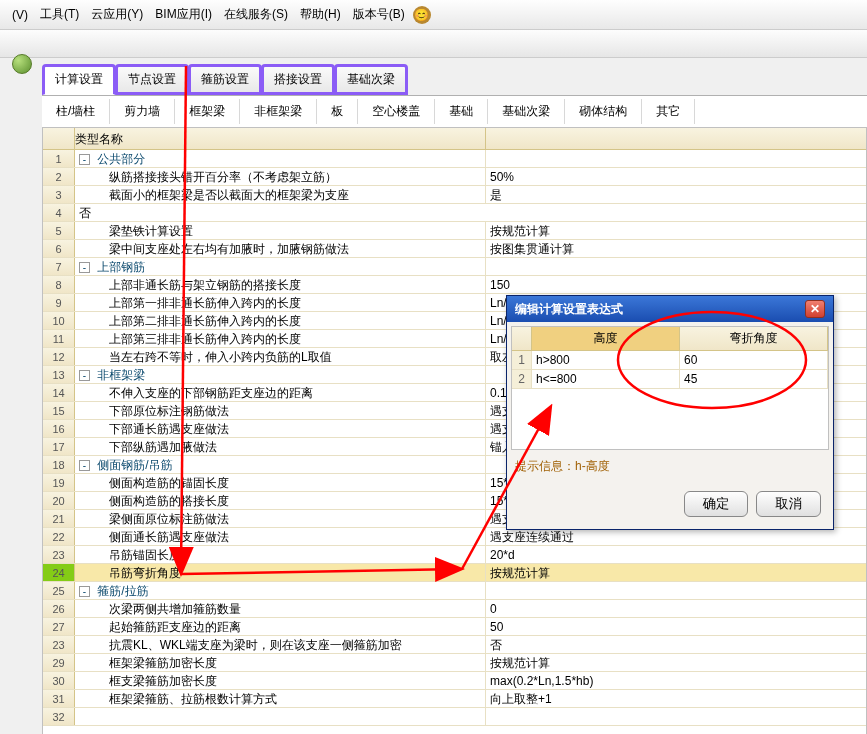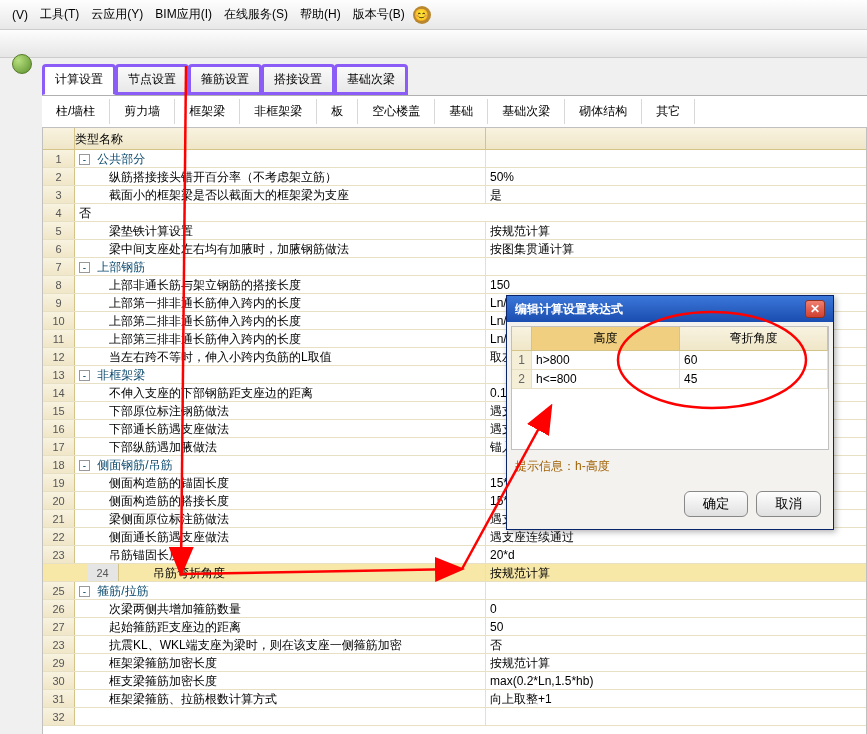--- a/index.html
+++ b/index.html
@@ -97,21 +97,21 @@
     }
     .grid-row .c-num {
       width: 32px;
       text-align: center;
       background: linear-gradient(#f8f3e0, #f0e6c8);
       border-right: 1px solid #d4c488;
       line-height: 18px;
       font-size: 11px;
       color: #555;
     }
-    .grid-row.selected .c-num { background: #e5e5e5; margin-left: 44px; }
+    .grid-row.selected .c-num { background: #84cc16; }
     .grid-row .c-name {
       flex: 1;
       padding-left: 4px;
       line-height: 18px;
       border-right: 1px solid #e8e0c4;
       white-space: nowrap;
       overflow: hidden;
     }
     .grid-row .c-val {
       width: 380px;

